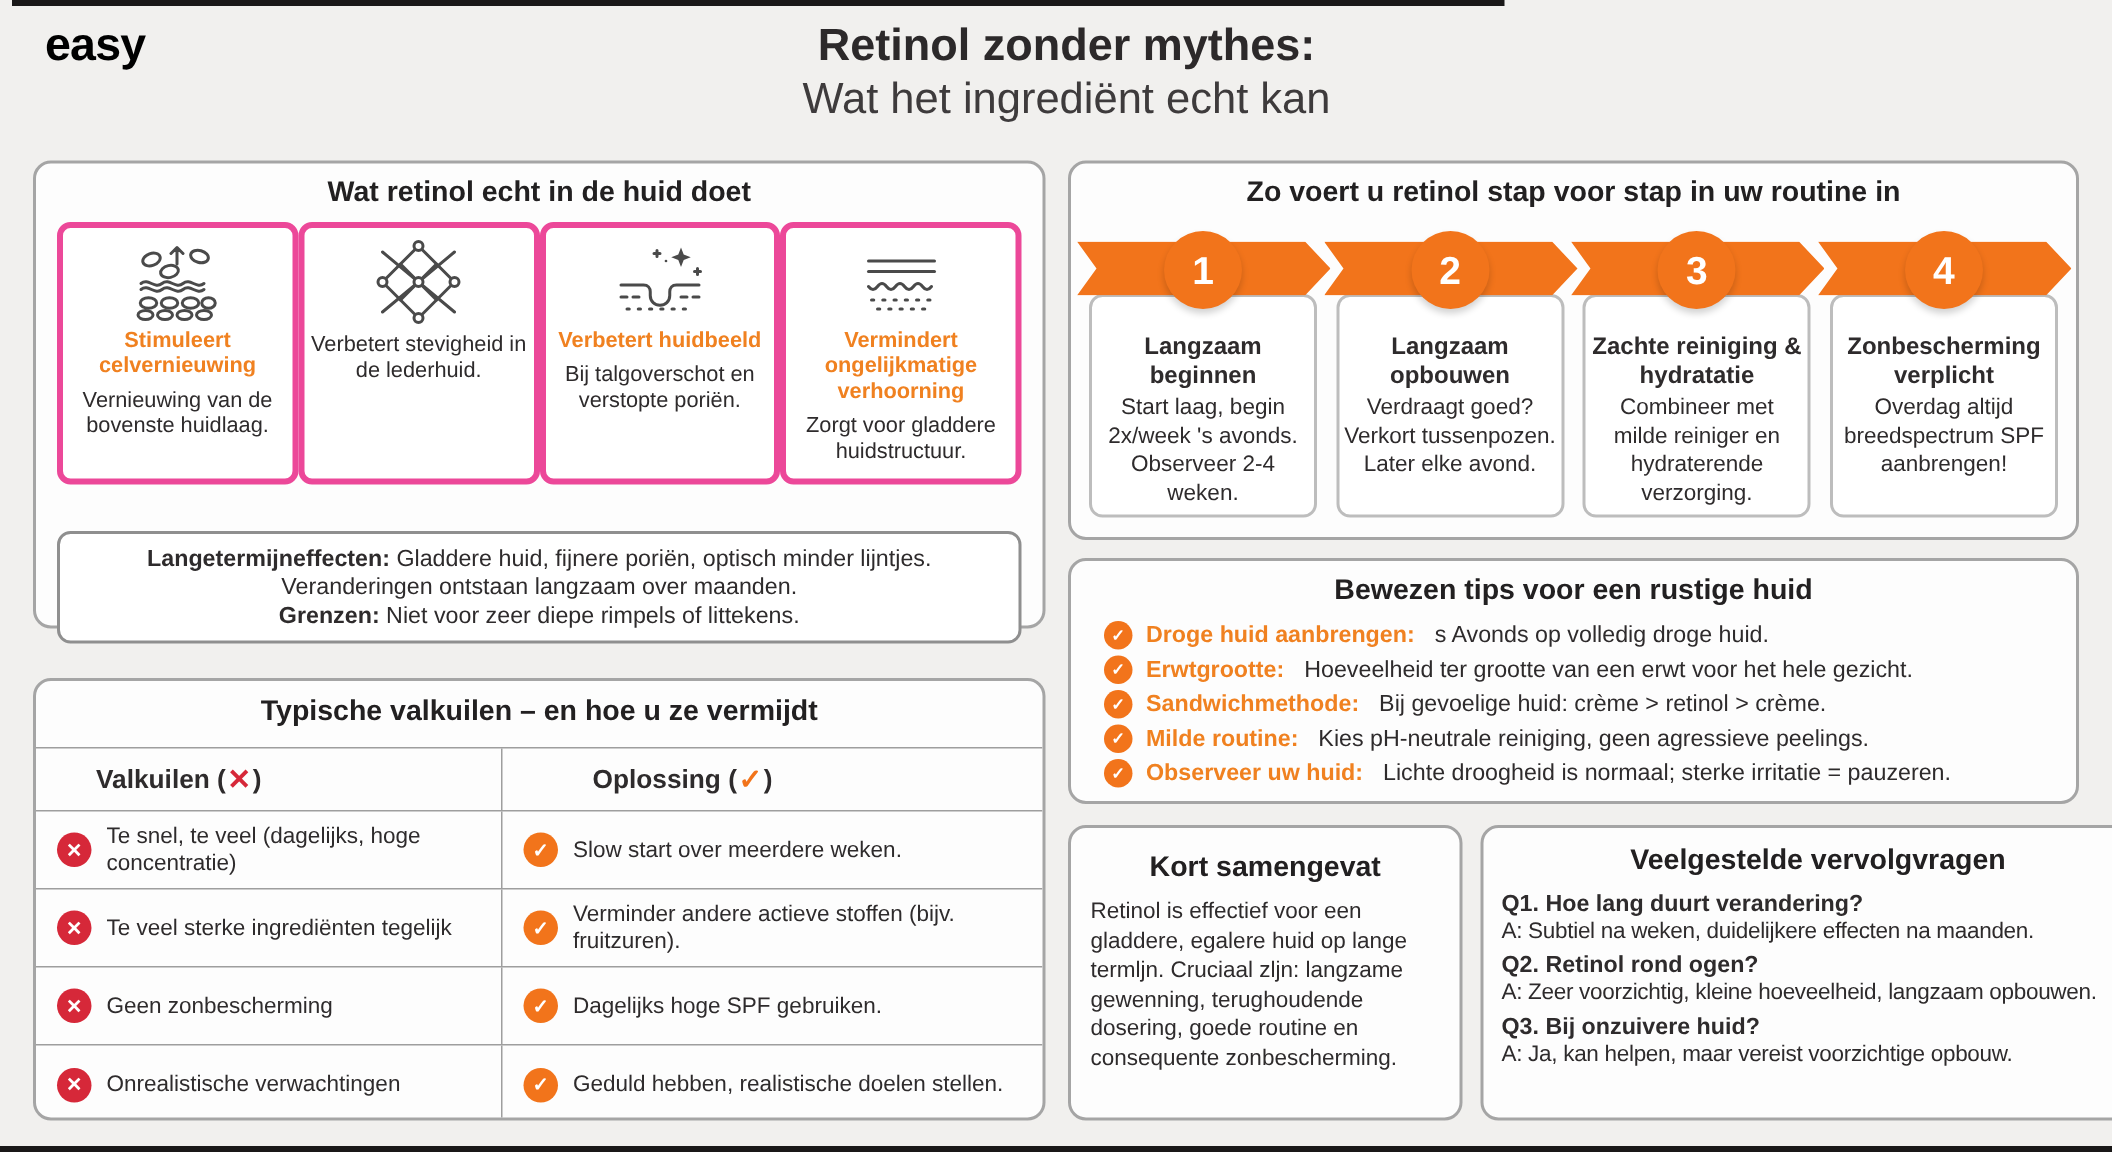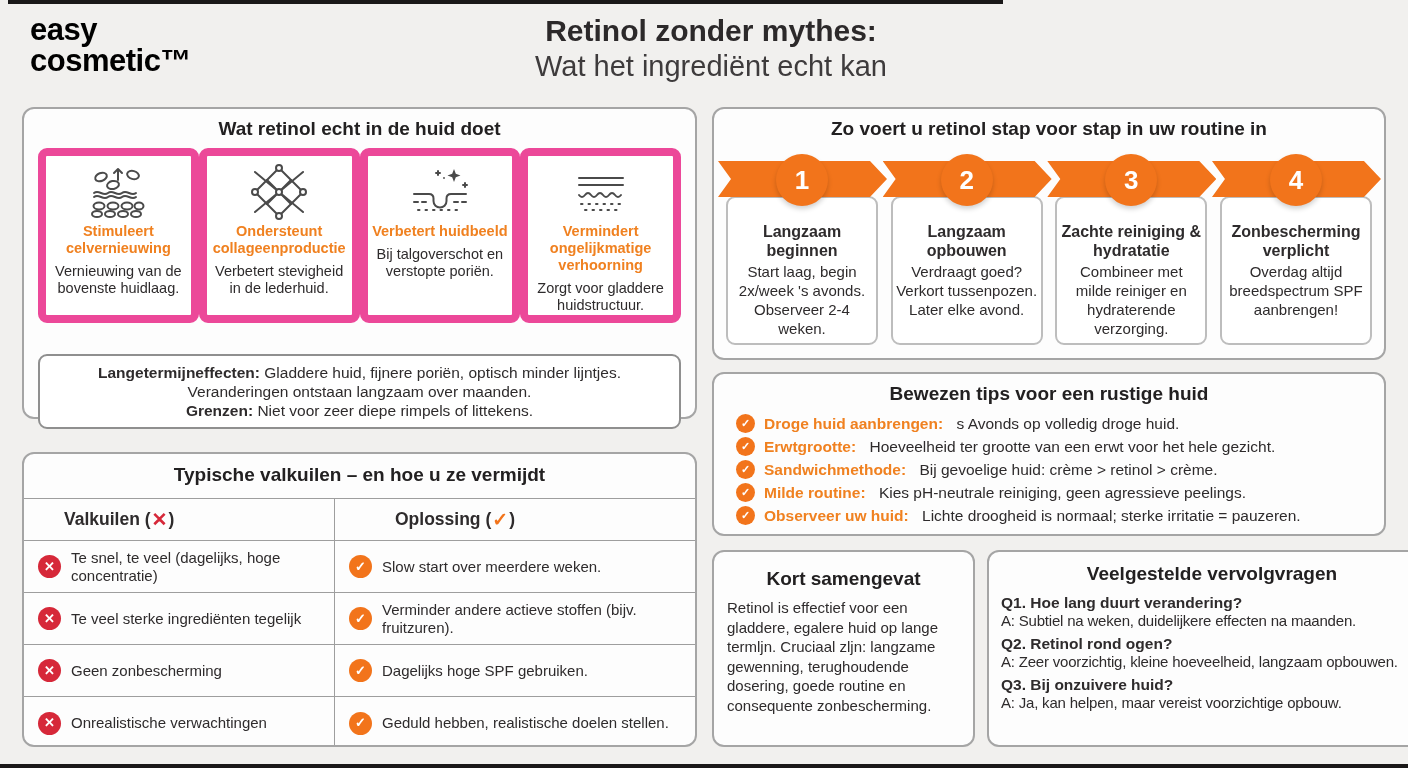--- a/index.html
+++ b/index.html
@@ -19,21 +19,21 @@
   .main-title .t1 { font-weight:bold; font-size:30px; line-height:37px; color:#2C292A; }
   .main-title .t2 { font-weight:normal; font-size:29px; line-height:34px; color:#3E3B3C; }
 
   
   .panel { position:absolute; background:#FDFDFD; border:2px solid #A5A5A5; border-radius:12px; }
   .panel-title { text-align:center; font-weight:bold; font-size:19px; padding-top:9px; color:#222021; }
 
   
   #effects { left:22px; top:107px; width:675px; height:312px; }
   .cards { display:flex; justify-content:space-between; padding:0 14px; margin-top:8px; }
-  .card { width:180px; height:175px; background:#fff; border:8px solid #ec4899; border-radius:9px;
+  .card { width:180px; height:175px; background:#fff; border:4px solid #ec4899; border-radius:9px;
           display:flex; flex-direction:column; align-items:center; text-align:center; padding:8px 4px; }
   .card svg { flex-shrink:0; }
   .card-heading { color:#F08120; font-weight:bold; font-size:14.5px; line-height:17px; margin-top:3px; }
   .card-text { font-size:14.5px; line-height:17px; margin-top:6px; }
   .longterm { margin:31px 14px 0 14px; border:2px solid #8F8F8F; border-radius:9px; text-align:center;
               font-size:15.5px; line-height:19px; padding:7px 4px; background:#fff; }
   .longterm b { font-weight:bold; }
 
   
   #pitfalls { left:22px; top:452px; width:675px; height:295px; overflow:hidden; }
@@ -93,21 +93,20 @@
   .icon-svg { stroke:#4A4A4A; stroke-width:2; fill:none; stroke-linecap:round; stroke-linejoin:round; }
 </style>
 </head>
 <body>
 
 <div class="edge-top"></div>
 <div class="edge-bottom"></div>
 
 <div class="logo">
   <div>easy</div>
-  <div>cosmetic™</div>
 </div>
 <div class="main-title">
   <div class="t1">Retinol zonder mythes:</div>
   <div class="t2">Wat het ingrediënt echt kan</div>
 </div>
 
 <div class="panel" id="effects">
   <div class="panel-title">Wat retinol echt in de huid doet</div>
   <div class="cards">
 
@@ -136,21 +135,20 @@
       <svg class="icon-svg" width="64" height="56" viewBox="0 0 64 56">
         <path d="M32 4 L8 28 L32 52 L56 28 Z"></path>
         <path d="M20 16 L44 40 M44 16 L20 40"></path>
         <path d="M8 8 L56 48 M56 8 L8 48"></path>
         <circle cx="32" cy="4" r="3" fill="#fff"></circle>
           <circle cx="8" cy="28" r="3" fill="#fff"></circle>
         <circle cx="56" cy="28" r="3" fill="#fff"></circle>
           <circle cx="32" cy="52" r="3" fill="#fff"></circle>
         <circle cx="32" cy="28" r="3" fill="#fff"></circle>
       </svg>
-      <div class="card-heading">Ondersteunt collageenproductie</div>
       <div class="card-text">Verbetert stevigheid in de lederhuid.</div>
     </div>
 
     <div class="card">
       <svg class="icon-svg" width="64" height="56" viewBox="0 0 64 56">
         <path d="M46 5 l1.8 4.7 4.7 1.8 -4.7 1.8 -1.8 4.7 -1.8 -4.7 -4.7 -1.8 4.7 -1.8 z" fill="#4A4A4A" stroke="none"></path>
         <path d="M30 7 v4 M28 9 h4"></path>
         <path d="M57 19 v4 M55 21 h4"></path>
         <circle cx="36" cy="14" r="0.9" fill="#4A4A4A" stroke="none"></circle>
         <path d="M6 30 H21 c3 0 4.5 2 4.5 4.5 v2.5 c0 4 3 6.5 6.5 6.5 s6.5 -2.5 6.5 -6.5 v-2.5 c0 -2.5 1.5 -4.5 4.5 -4.5 H58"></path>

